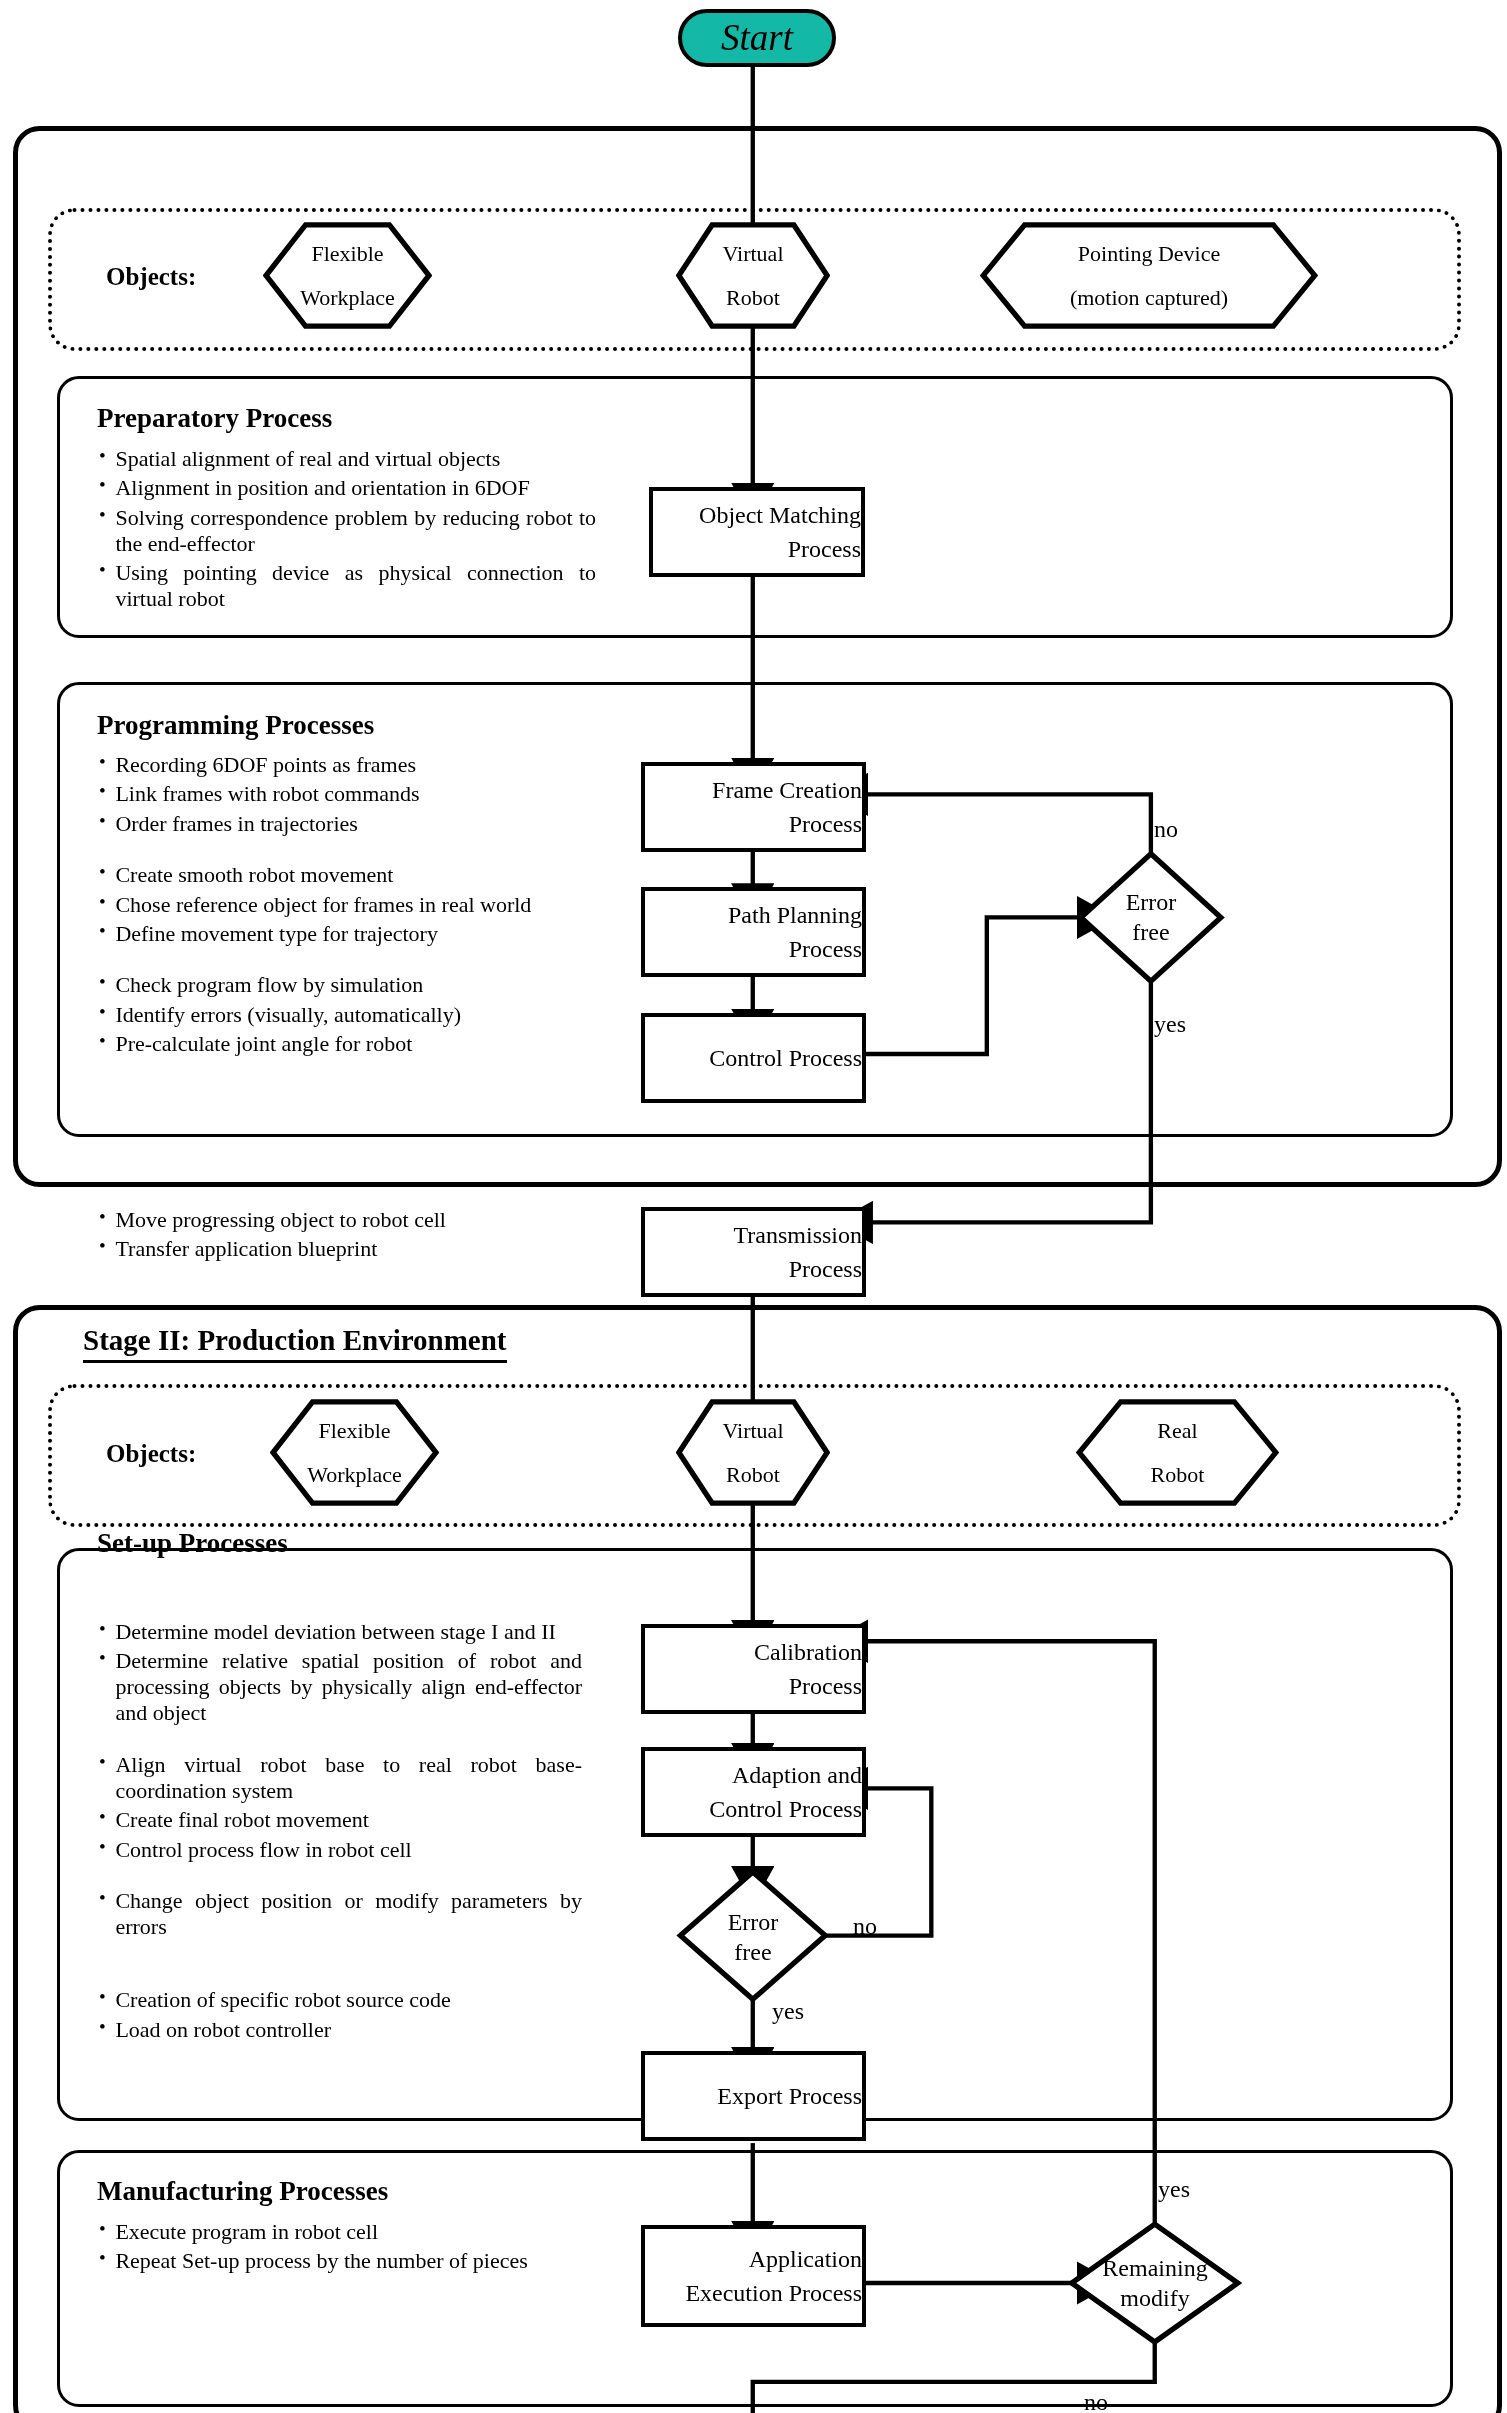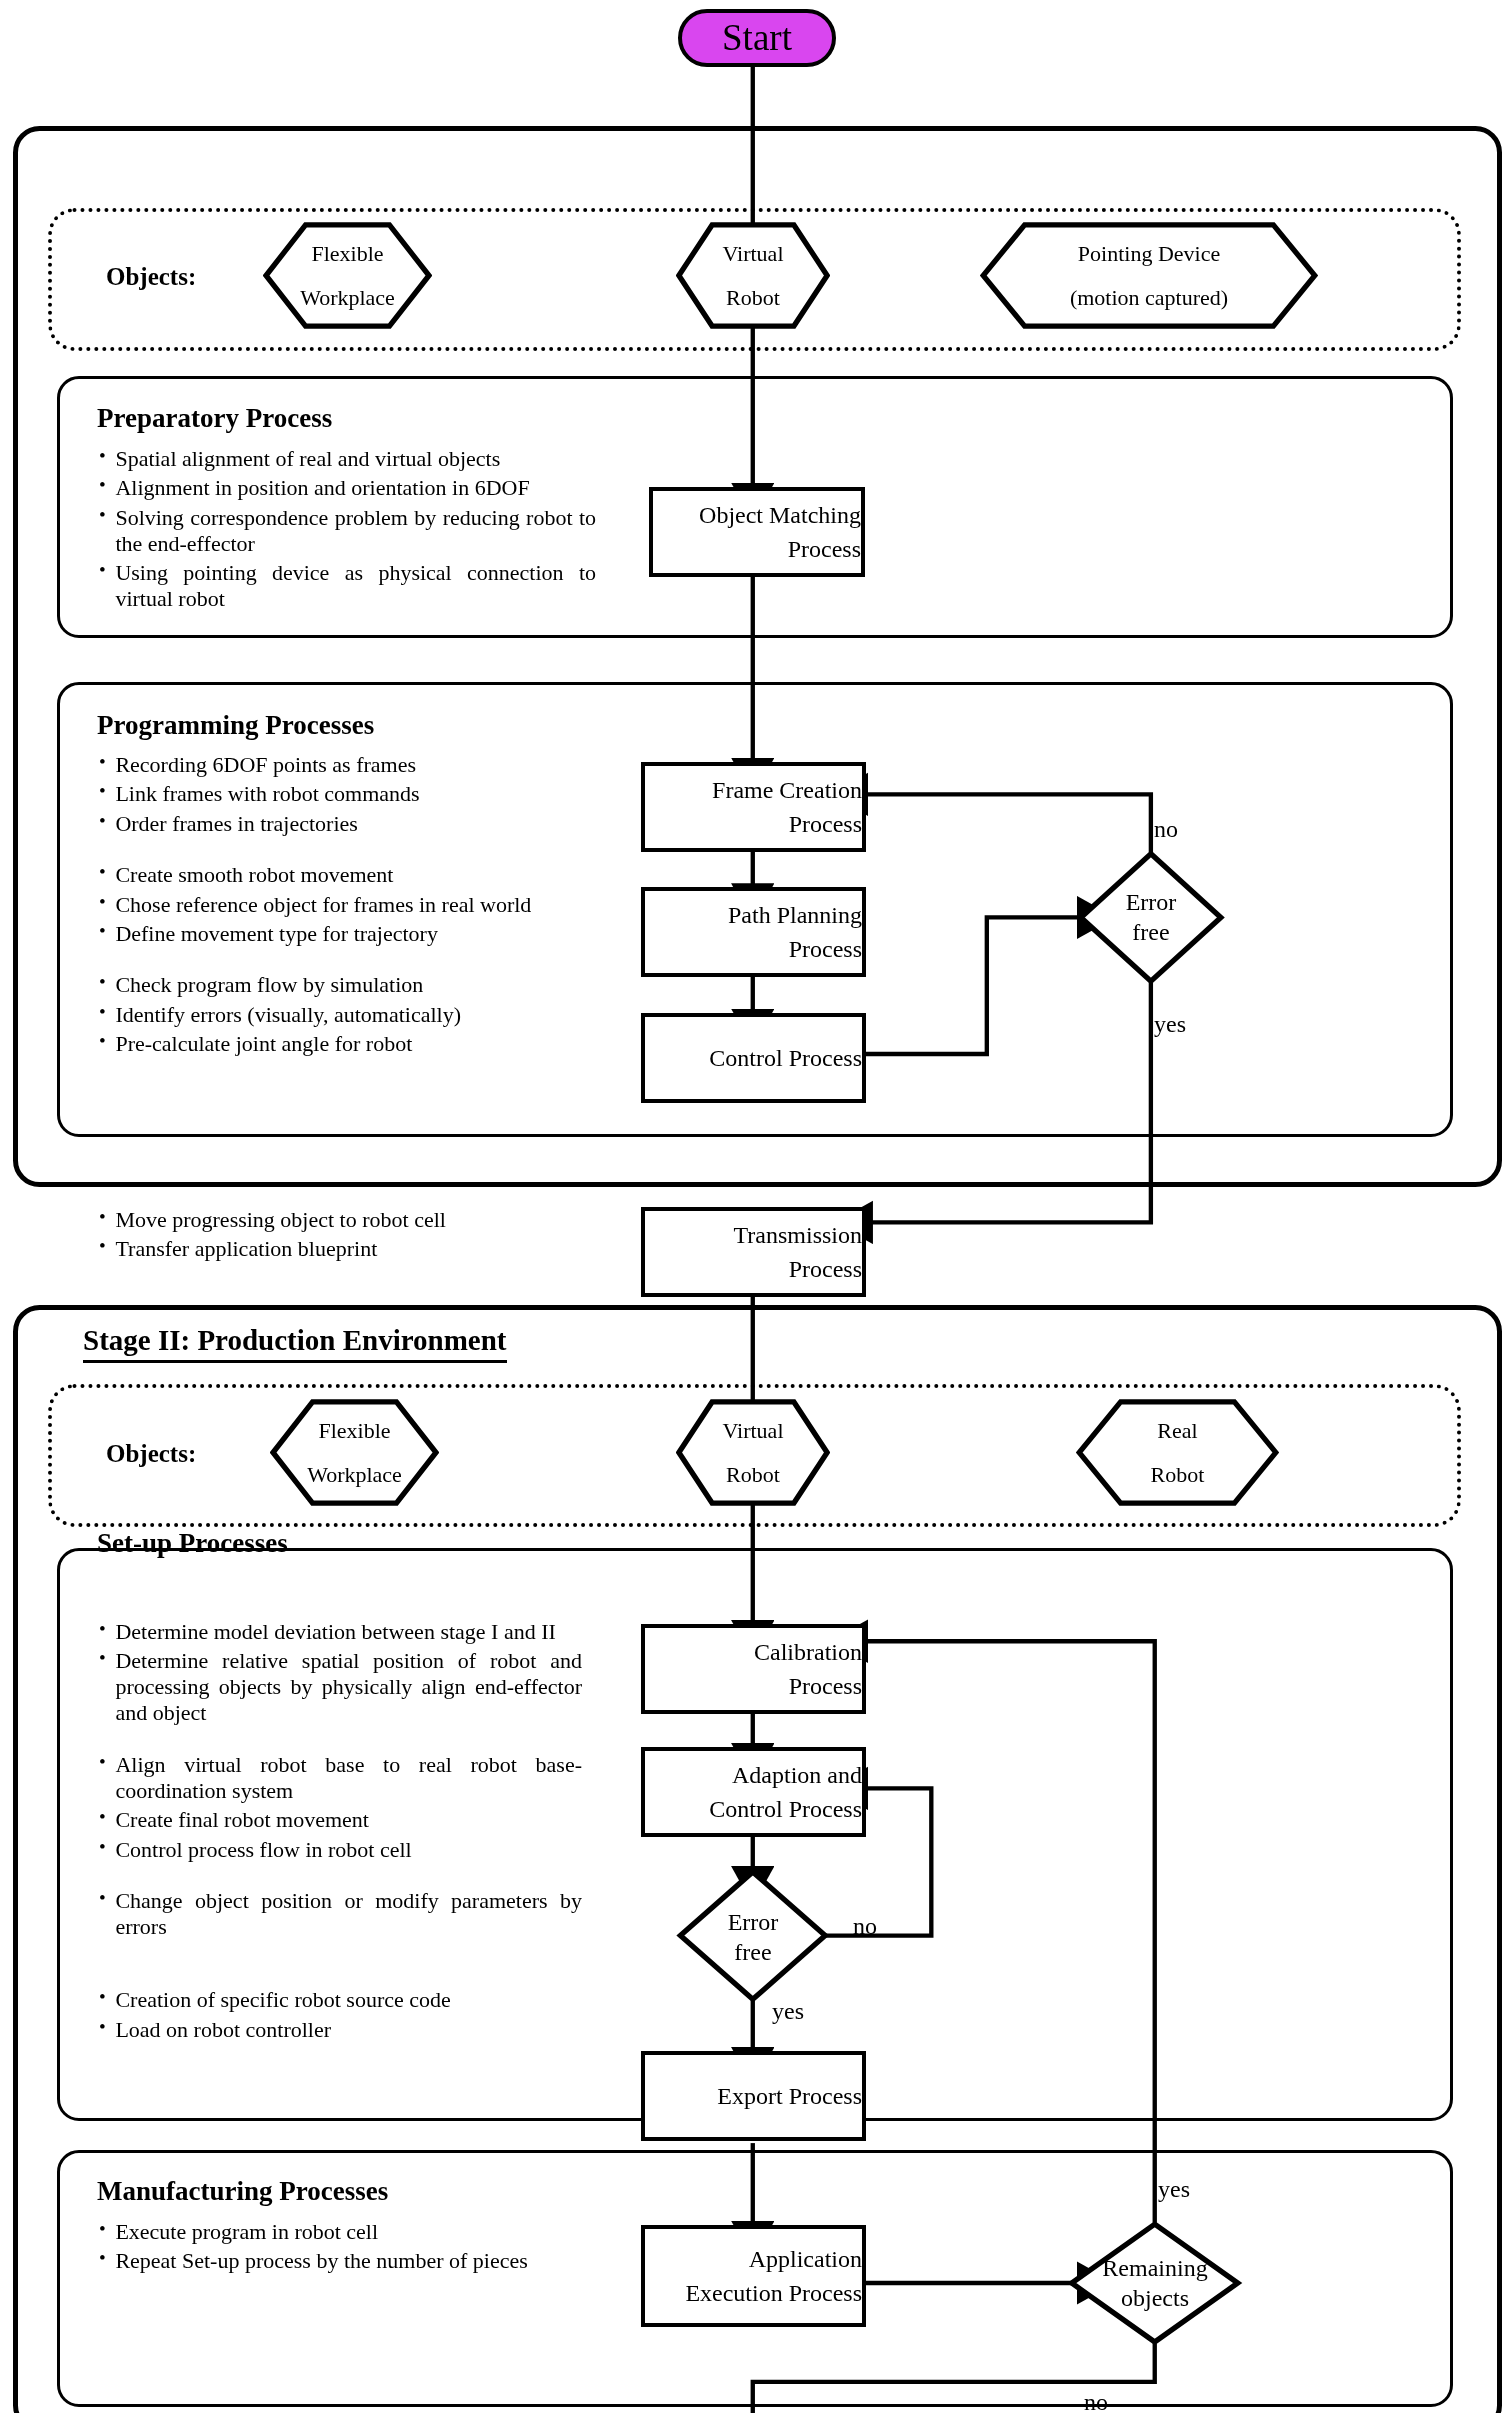--- a/index.html
+++ b/index.html
@@ -1,22 +1,22 @@
 <!DOCTYPE html>
 <html style="font-size:7.7px"><head>
 <meta charset="utf-8">
 <title>Robot Programming Workflow</title>
 <style>
   html,body{margin:0;padding:0;background:#ffffff;}
   body{font-family:"Liberation Serif",serif;color:#000;}
   #page{position:relative;width:1507px;height:2563px;background:#fff;overflow:hidden;}
   svg.layer{position:absolute;left:0;top:0;width:1507px;height:2563px;pointer-events:none;}
   .term{position:absolute;display:flex;align-items:center;justify-content:center;
-        border:4.8px solid #000;border-radius:29px;background:#d946ef;
-        font-size:37px;font-family:"Liberation Serif",serif;}
+        border:4.8px solid #000;border-radius:29px;background:#14b8a6;
+        font-size:37px;font-family:"Liberation Serif",serif;font-style:italic;}
   .pbox{position:absolute;display:flex;flex-direction:column;align-items:flex-end;justify-content:center;
         border:4.3px solid #000;background:#fff;text-align:center;
         font-size:24px;font-family:"Liberation Serif",serif;line-height:1.42;}
   .pbox span{display:block;white-space:nowrap;}
   .stage{position:absolute;border:5.3px solid #000;border-radius:26.5px;background:transparent;}
   .group{position:absolute;border:3.9px solid #000;border-radius:22px;background:transparent;}
   .dotbox{position:absolute;border:4.3px dotted #000;border-radius:26.5px;background:transparent;}
   .stage-title{position:absolute;font-weight:bold;font-size:29px;
                font-family:"Liberation Serif",serif;
                border-bottom:3.4px solid #000;padding-bottom:2.9px;white-space:nowrap;}
@@ -263,19 +263,19 @@
   <div class="bullets" style="left:99px;top:2219px;width:512px;">
     <span class="bi">Execute program in robot cell</span>
     <span class="bi">Repeat Set-up process by the number of pieces</span>
   </div>
   <div class="pbox" style="left:641px;top:2225px;width:217px;height:94px;">
     <span>Application</span>
     <span>Execution Process</span>
   </div>
   <div class="diamond-label" style="left:1090px;top:2254px;width:130px;height:58px;">
     <span>Remaining</span>
-    <span>objects</span>
+    <span>modify</span>
   </div>
   <div class="edgelabel" style="left:1158px;top:2176px;">yes</div>
   <div class="edgelabel" style="left:1084px;top:2389px;">no</div>
 
 </div>
 
 
 </body></html>

